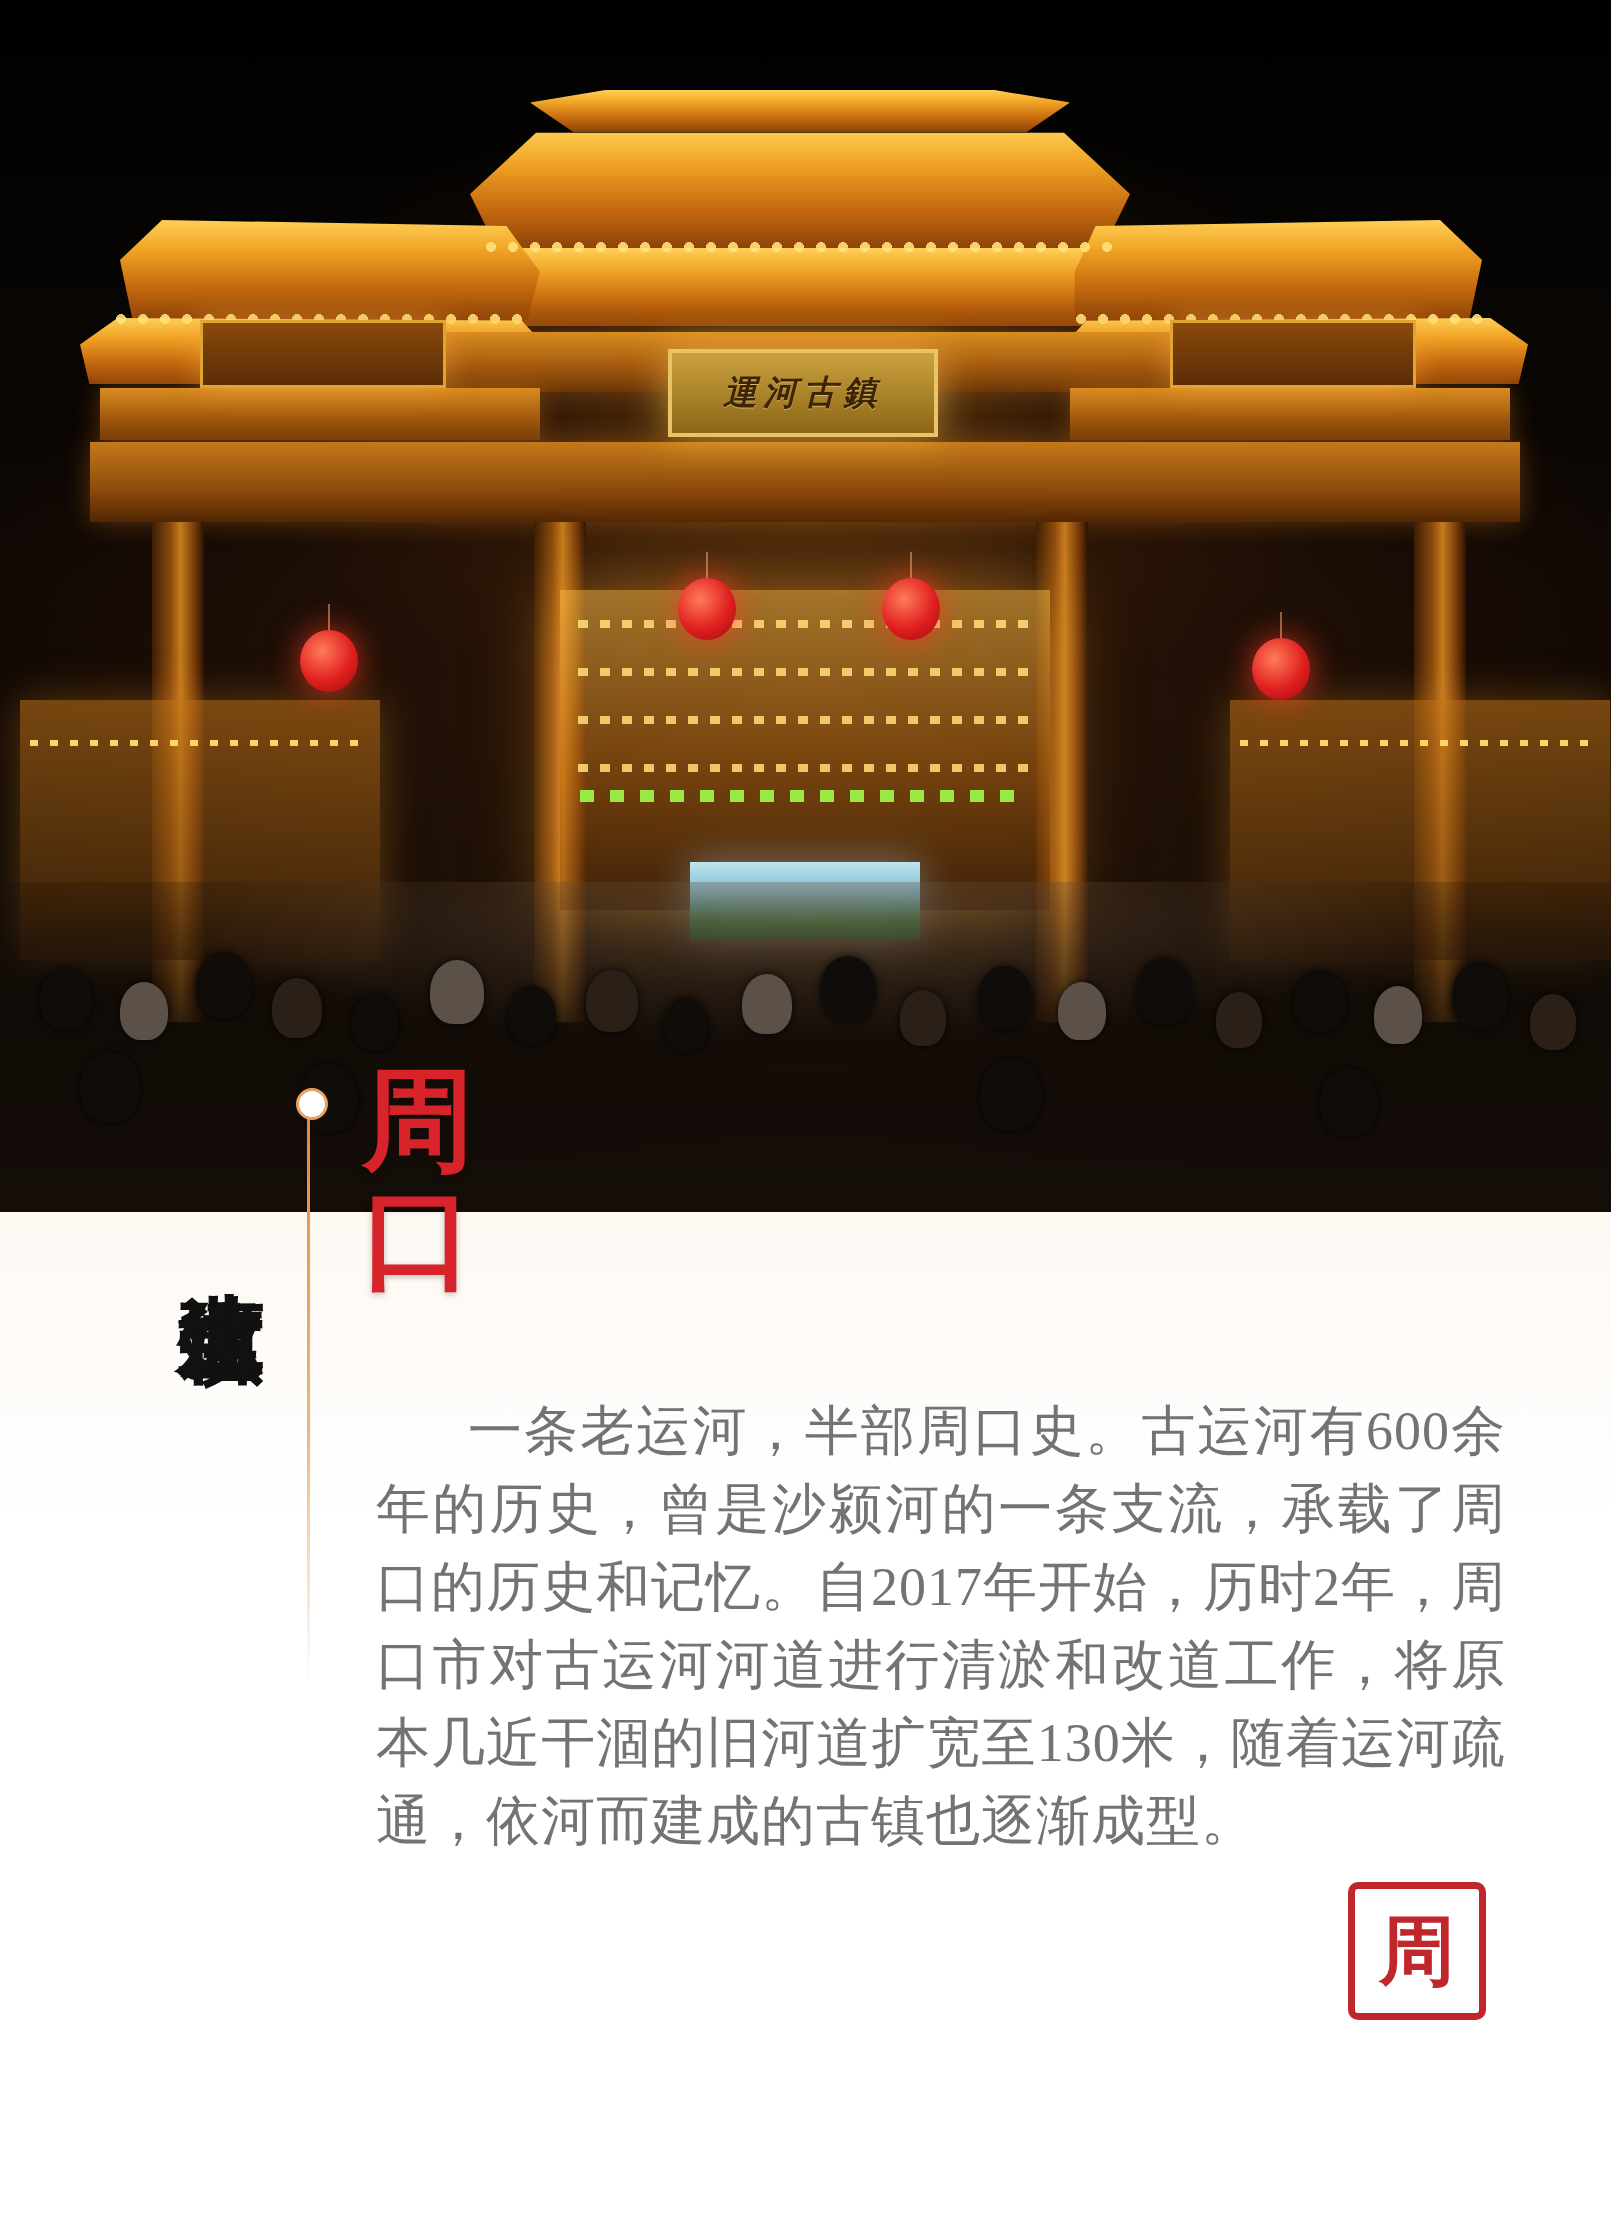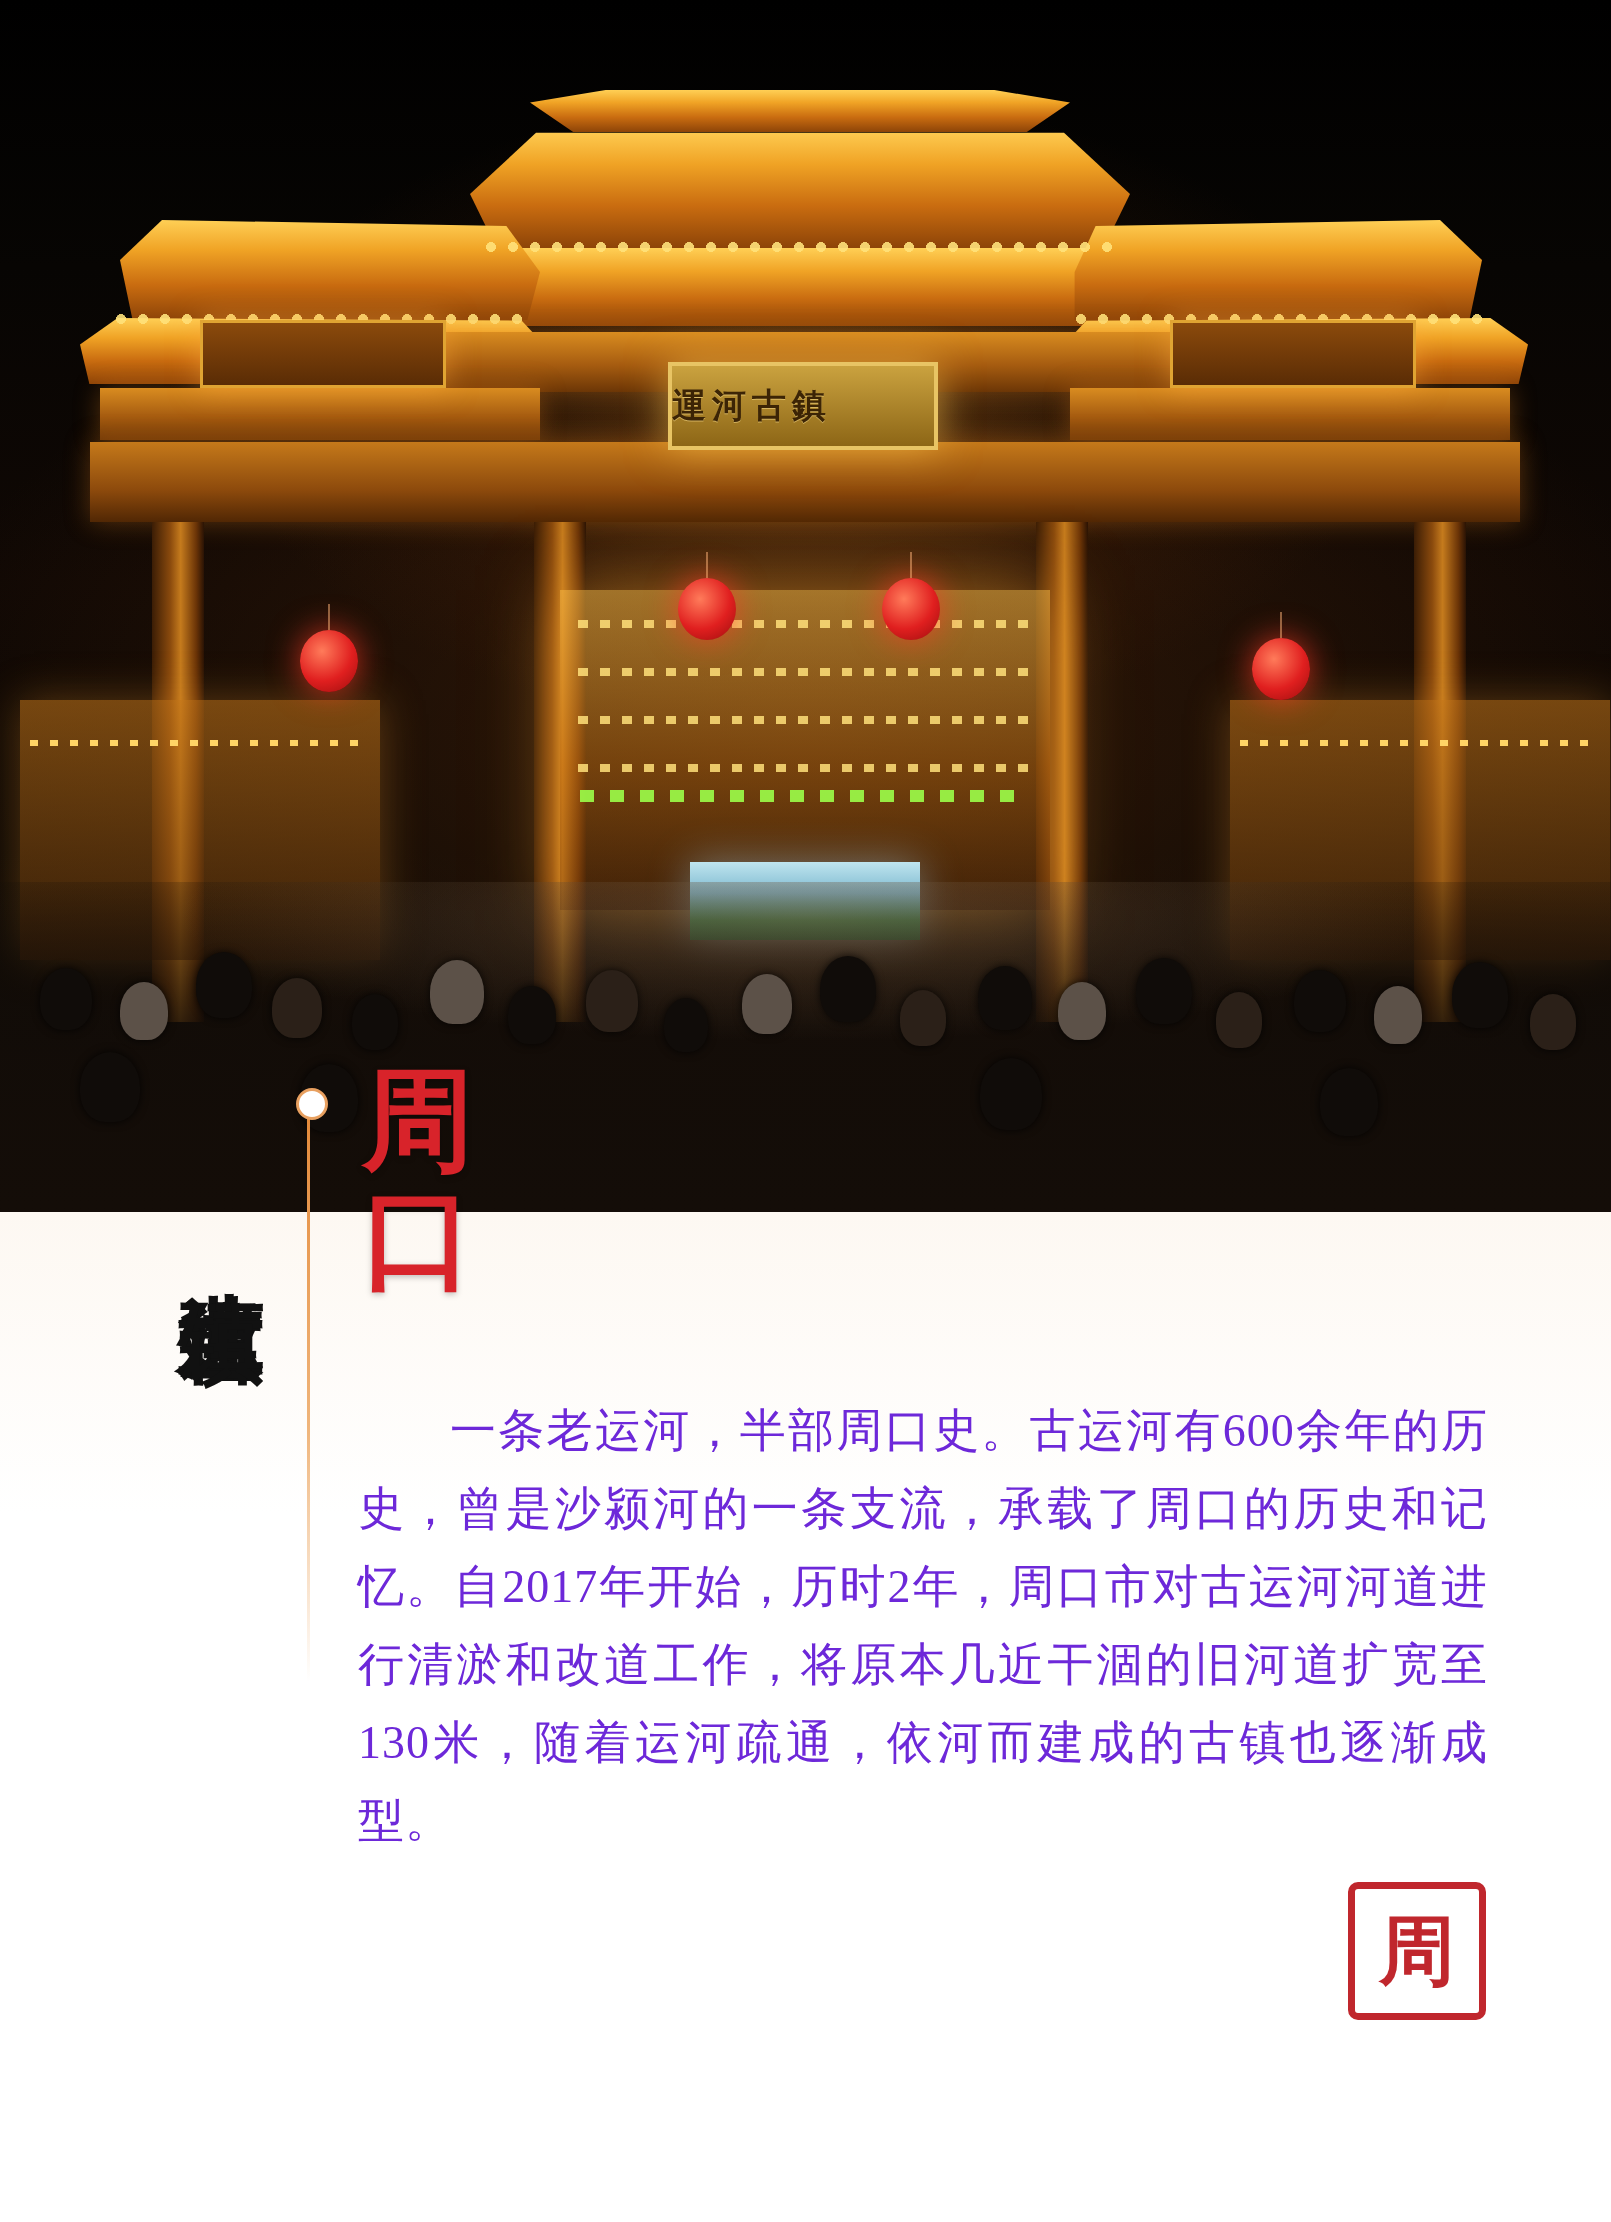--- a/index.html
+++ b/index.html
@@ -100,25 +100,26 @@
   .beam.wide-arch     { left: 90px;  top: 372px; width: 1430px; height: 80px;
                         background: linear-gradient(180deg, #c5791a 0%, #8d4a0c 60%, #512704 100%); }
   .panel {
     position: absolute;
     background: linear-gradient(180deg, #8b4a0c 0%, #5a2c05 100%);
     border: 3px solid #e0a432;
     box-shadow: 0 0 30px rgba(255,170,60,0.5);
   }
   .plaque {
     position: absolute;
-    left: 668px; top: 292px; width: 262px; height: 80px;
+    left: 668px; top: 279px; width: 262px; height: 80px;
     background: linear-gradient(180deg, #caa23f 0%, #8d6616 100%);
     border: 4px solid #e8c464;
-    display: flex; align-items: center; 
+    display: flex; align-items: center; justify-content: center;
     box-shadow: 0 0 40px rgba(255,200,80,0.6);
+    font-style: italic;
   }
   .plaque-text {
     color: #3c2405;
     font-family: "Liberation Serif", serif;
     font-size: 34px;
     letter-spacing: 6px;
     font-weight: bold;
     text-shadow: 0 1px 0 rgba(255,230,150,0.5);
   }
   .pillar {
@@ -297,25 +298,25 @@
     font-weight: bold;
     font-size: 86px;
     line-height: 100px;
     letter-spacing: 2px;
     writing-mode: vertical-rl;
     text-orientation: upright;
     height: 660px;
   }
   .body-text {
     position: absolute;
-    left: 358px; top: 1392px;
+    left: 376px; top: 1392px;
     width: 1130px;
-    color: #6d28d9;
-    font-family: "Liberation Serif", serif;
-    font-size: 46px;
+    color: #737373;
+    font-family: "Liberation Serif", serif;
+    font-size: 54px;
     line-height: 78px;
     letter-spacing: 1px;
     text-indent: 92px;
     text-align: justify;
   }
   .seal {
     position: absolute;
     left: 1348px; top: 1882px;
     width: 124px; height: 124px;
     border: 7px solid #c0272d;

